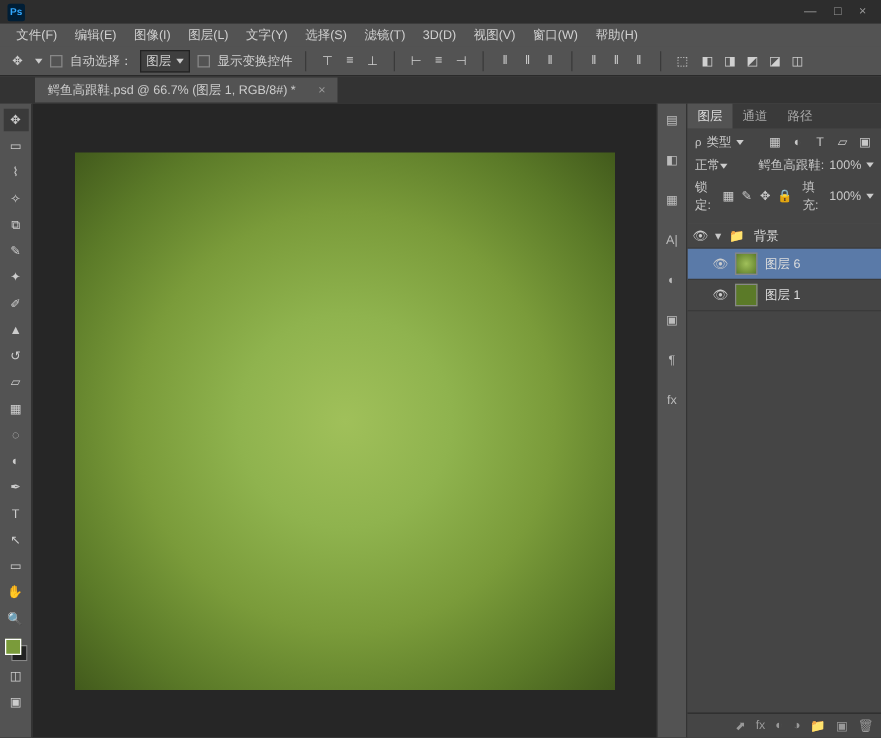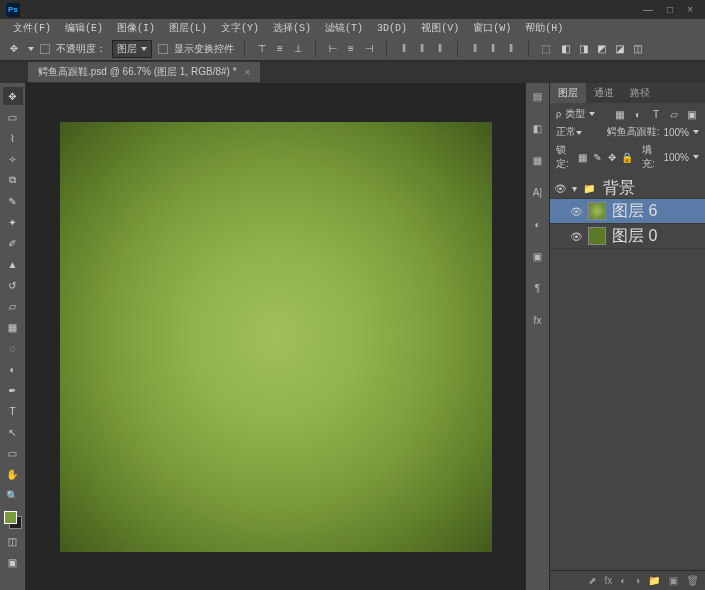--- a/index.html
+++ b/index.html
@@ -1,29 +1,29 @@
 <!DOCTYPE html>
 <html><head>
 <meta charset="utf-8">
 <style>
 * { margin: 0; padding: 0; box-sizing: border-box; font-family: "Microsoft YaHei", sans-serif; }
 body { width: 705px; height: 590px; background: #535353; overflow: hidden; color: #c8c8c8; font-size: 10px; }
 .titlebar { height: 19px; background: #2d2d2d; display: flex; align-items: center; padding-left: 6px; text-align: right; }
 .titlebar .logo { width: 14px; height: 14px; background: #001e36; border-radius: 2px; display: flex; align-items: center; justify-content: center; color: #31a8ff; font-size: 8px; font-weight: bold; }
 .titlebar .win-controls { margin-left: auto; display: flex; gap: 14px; padding-right: 12px; color: #999; font-size: 10px; }
 .menubar { height: 18px; background: #535353; display: flex; align-items: center; padding-left: 6px; gap: 0; }
-.menubar span { padding: 0 7px; color: #d0d0d0; cursor: default; font-family: Liberation Mono, monospace; }
+.menubar span { padding: 0 7px; color: #d0d0d0; cursor: default; }
 .optionbar { height: 24px; background: #535353; border-bottom: 1px solid #2a2a2a; display: flex; align-items: center; padding-left: 6px; gap: 6px; color: #d0d0d0; }
 .optionbar .icon-btn { width: 16px; height: 16px; display: inline-flex; align-items: center; justify-content: center; color: #ccc; }
 .optionbar .checkbox { width: 10px; height: 10px; border: 1px solid #888; display: inline-block; vertical-align: middle; }
 .optionbar .dropdown { background: #3f3f3f; border: 1px solid #222; padding: 1px 4px; display: inline-flex; align-items: center; gap: 4px; }
 .optionbar .sep { width: 1px; height: 16px; background: #3a3a3a; margin: 0 4px; }
 .optionbar .align-grp { display: flex; gap: 4px; }
 .tabbar { height: 22px; background: #333; display: flex; align-items: center; padding-left: 28px; }
-.tabbar .tab { background: #535353; padding: 3px 10px; color: #ccc; display: flex; align-items: center; gap: 8px; font-size: 10px; }
+.tabbar .tab { background: #535353; padding: 3px 10px; color: #ccc; display: flex; align-items: center; gap: 18px; font-size: 10px; }
 .tabbar .tab .close { color: #999; }
 .workspace { display: flex; height: 507px; }
 .toolbar { width: 26px; background: #535353; border-right: 1px solid #2a2a2a; display: flex; flex-direction: column; align-items: center; padding-top: 4px; gap: 3px; }
 .toolbar .tool { width: 20px; height: 18px; display: flex; align-items: center; justify-content: center; color: #ccc; cursor: pointer; }
 .toolbar .tool.active { background: #3a3a3a; }
 .toolbar .swatch-box { margin-top: 4px; width: 18px; height: 18px; position: relative; }
 .toolbar .swatch-fg { width: 13px; height: 13px; background: #7a9b3a; border: 1px solid #fff; position: absolute; top: 0; left: 0; }
 .toolbar .swatch-bg { width: 13px; height: 13px; background: #222; border: 1px solid #888; position: absolute; bottom: 0; right: 0; }
 .canvas-area { flex: 1; background: #262626; display: flex; align-items: center; justify-content: center; position: relative; }
 .canvas { width: 432px; height: 430px; background: radial-gradient(circle at 50% 50%, #a0c05a 0%, #8fb34e 28%, #7a9b3a 55%, #5b7a28 80%, #425a1c 100%); }
@@ -33,21 +33,21 @@
 .panel-tabs span { padding: 3px 8px; color: #aaa; font-size: 10px; }
 .panel-tabs span.active { background: #535353; color: #ddd; }
 .layer-controls { padding: 4px 6px; background: #454545; }
 .layer-row { display: flex; align-items: center; gap: 4px; margin-bottom: 4px; font-size: 10px; }
 .layer-list { flex: 1; background: #454545; overflow-y: auto; }
 .layer-item { display: flex; align-items: center; height: 25px; padding-left: 4px; gap: 6px; border-bottom: 1px solid #3a3a3a; }
 .layer-item.group { height: 20px; }
 .layer-item.selected { background: #5a7aa8; }
 .layer-item .vis { width: 12px; text-align: center; color: #ccc; }
 .layer-item .thumb { width: 18px; height: 18px; border: 1px solid #888; }
-.layer-item .name { color: #ddd; font-size: 16px; }
+.layer-item .name { color: #ddd; font-size: 10px; }
 .layer-footer { height: 20px; background: #454545; border-top: 1px solid #2a2a2a; display: flex; align-items: center; justify-content: flex-end; gap: 8px; padding: 0 6px; color: #999; font-size: 10px; }
 .triangle-down { display: inline-block; width: 0; height: 0; border-left: 3px solid transparent; border-right: 3px solid transparent; border-top: 4px solid #ccc; }
 .mini-icon { width: 14px; height: 14px; display: inline-flex; align-items: center; justify-content: center; font-size: 10px; }
 </style>
 </head>
 <body>
 
 <div class="titlebar">
   <div class="logo">Ps</div>
   <div class="win-controls">
@@ -68,21 +68,21 @@
   <span>3D(D)</span>
   <span>视图(V)</span>
   <span>窗口(W)</span>
   <span>帮助(H)</span>
 </div>
 
 <div class="optionbar">
   <span class="icon-btn">✥</span>
   <span class="triangle-down"></span>
   <span class="checkbox"></span>
-  <span>不透明度：</span>
+  <span>自动选择：</span>
   <span class="dropdown">
       <span>图层</span>
       <span class="triangle-down"></span>
     </span>
   <span class="checkbox"></span>
   <span>显示变换控件</span>
   <span class="sep"></span>
   <span class="align-grp">
     <span class="mini-icon">⊤</span>
     <span class="mini-icon">≡</span>
@@ -213,21 +213,21 @@
         <span class="name">背景</span>
       </div>
       <div class="layer-item selected" style="padding-left:20px;">
         <span class="vis">👁</span>
         <span class="thumb" style="background:radial-gradient(circle,#a0c05a,#5b7a28);"></span>
         <span class="name">图层 6</span>
       </div>
       <div class="layer-item" style="padding-left:20px;">
         <span class="vis">👁</span>
         <span class="thumb" style="background:#5b7a28;"></span>
-        <span class="name">图层 0</span>
+        <span class="name">图层 1</span>
       </div>
     </div>
     <div class="layer-footer">
       <span>⬈</span>
       <span>fx</span>
       <span>◐</span>
       <span>◑</span>
       <span>📁</span>
       <span>▣</span>
       <span>🗑</span>

